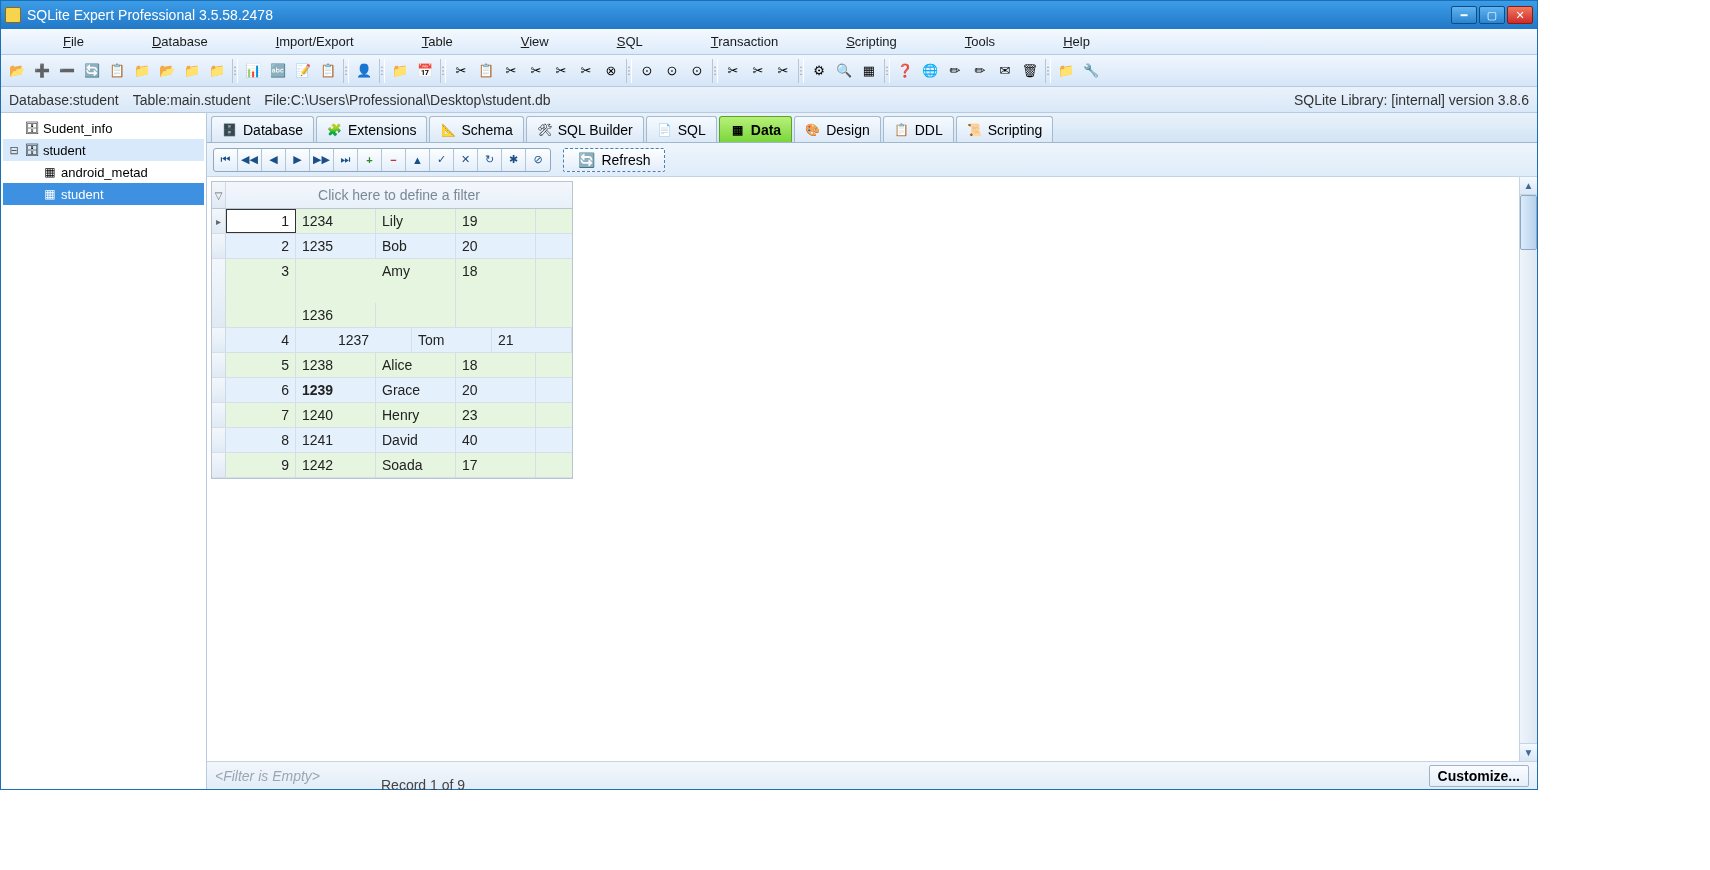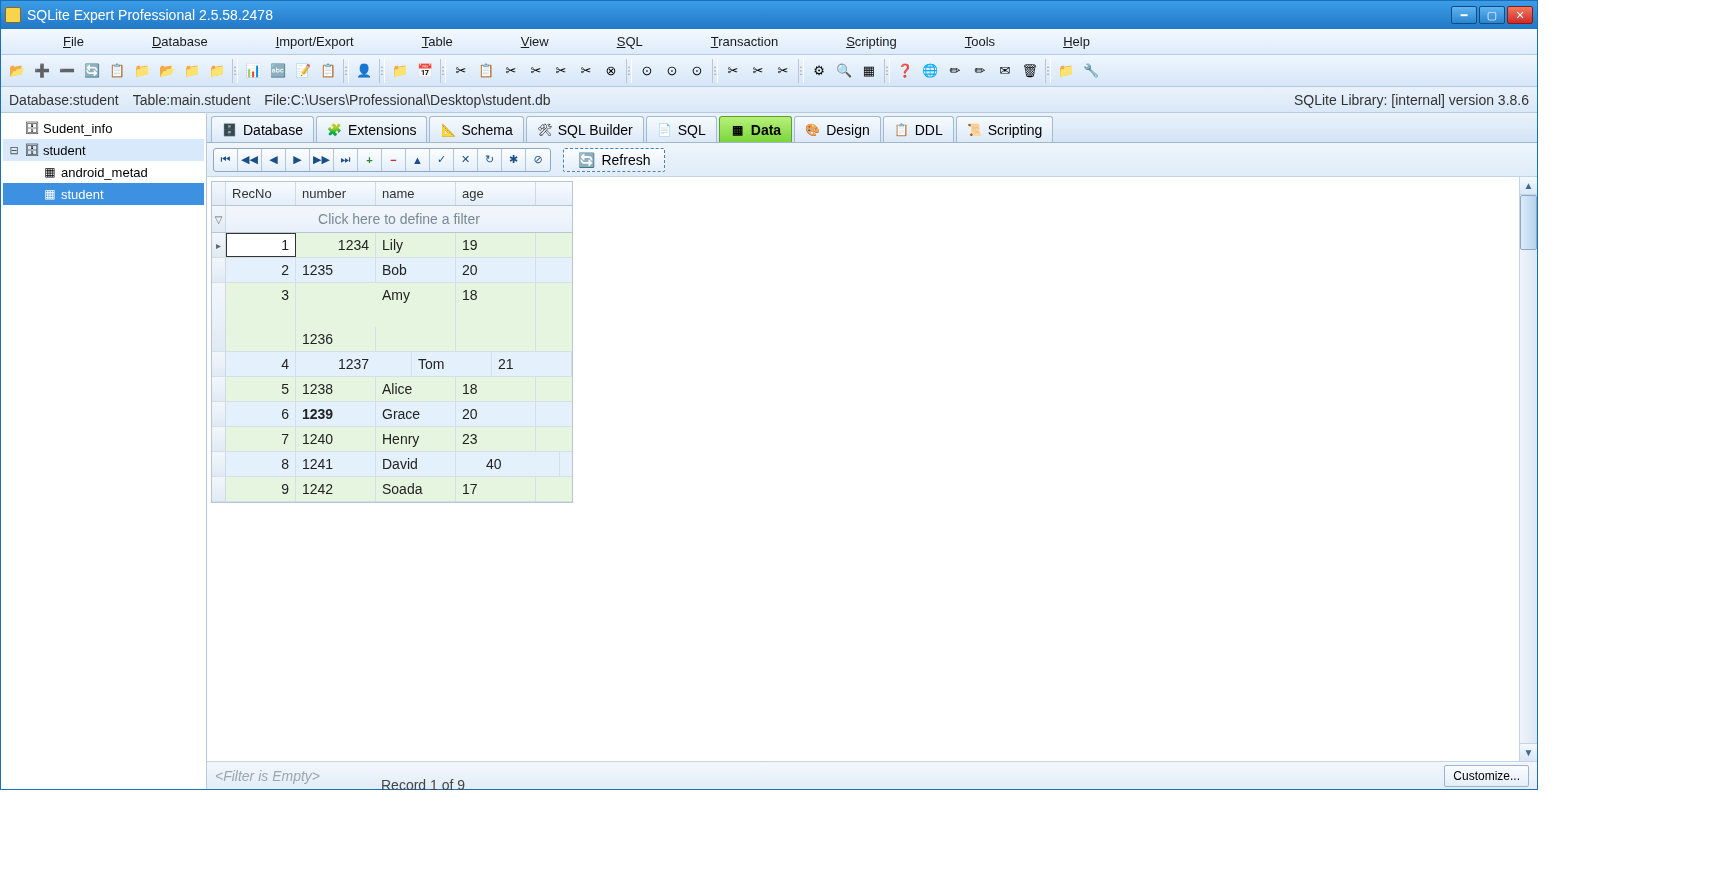--- a/index.html
+++ b/index.html
@@ -51,31 +51,31 @@
 .data-row.odd{background:#e4f0fb;}
 .cell{border-right:1px solid #d6dee7;padding:4px 6px;font-size:14px;color:#222;}
 .cell.recno{text-align:right;}
 .data-row.current .cell.recno{background:#fff;outline:1px solid #333;outline-offset:-1px;}
 .scrollbar{width:18px;background:linear-gradient(90deg,#eef4fa,#dce7f3);margin-left:auto;border-left:1px solid #c4d4e4;position:relative;}
 .sb-arrow{height:18px;display:flex;align-items:center;justify-content:center;color:#3f6a9a;font-size:10px;background:linear-gradient(#f4f9ff,#d9e7f5);border-bottom:1px solid #c4d4e4;cursor:pointer;}
 .sb-arrow.bot{position:absolute;bottom:0;width:100%;border-top:1px solid #c4d4e4;border-bottom:none;}
 .sb-thumb{position:absolute;top:18px;width:100%;height:55px;background:linear-gradient(90deg,#dcebfb,#b7d1ec);border:1px solid #8fa8c2;border-radius:2px;}
 .statusbar{height:28px;border-top:1px solid #c4d4e4;background:linear-gradient(#f2f7fc,#e3edf7);display:flex;align-items:center;padding:0 8px;}
 .filter-empty{color:#9aa6b3;font-style:italic;font-size:14px;}
-.customize{margin-left:auto;height:22px;padding:0 8px;border:1px solid #9fb3c8;background:linear-gradient(#fafcff,#e4eef9);border-radius:2px;cursor:pointer;font-size:12px;}
+.customize{margin-left:auto;height:22px;padding:0 8px;border:1px solid #9fb3c8;background:linear-gradient(#fafcff,#e4eef9);border-radius:2px;cursor:pointer;font-size:14px;font-weight:bold;}
 .watermark{position:absolute;right:30px;bottom:30px;font-size:36px;color:rgba(150,160,170,0.3);font-weight:bold;font-style:italic;pointer-events:none;}
 .record-text{position:absolute;bottom:-4px;left:380px;font-size:14px;color:#444;}
 </style>
 </head>
 <body>
 
 <div class="window">
   <div class="titlebar">
     <div class="title-icon"></div>
-    <div class="title-text">SQLite Expert Professional 2.5.58.2478</div>
+    <div class="title-text">SQLite Expert Professional 3.5.58.2478</div>
     <div class="win-controls">
       <div class="win-btn">━</div>
       <div class="win-btn">▢</div>
       <div class="win-btn close">✕</div>
     </div>
   </div>
 
   <div class="menubar" id="menubar">
       <div class="menu-item"><span class="menu-u">F</span>ile</div>
       <div class="menu-item"><span class="menu-u">D</span>atabase</div>
@@ -233,36 +233,29 @@
             <div class="nav-btn">⊘</div>
           </div>
         <button class="refresh-btn">
           <span>🔄</span>
           <span>Refresh</span>
         </button>
       </div>
       <div class="grid-area">
         <div class="grid-wrap">
           <div class="grid">
-            <div class="grid-head" id="gridhead">
-                <div class="col-ind"></div>
-                <div class="gh" style="width: 70px;">RecNo</div>
-                <div class="gh" style="width: 80px;">number</div>
-                <div class="gh" style="width: 80px;">name</div>
-                <div class="gh" style="width: 80px;">age</div>
-              </div>
             <div class="filter-row">
               <div class="col-ind">▽</div>
               <div class="filter-text">Click here to define a filter</div>
             </div>
             <div id="gridbody">
                 <div class="data-row even current">
                   <div class="col-ind">▸</div>
                   <div class="cell recno" style="width: 70px;">1</div>
-                  <div class="cell" style="width: 80px; text-align: right;">1234</div>
+                  <div class="cell" style="width: 80px;">1234</div>
                   <div class="cell" style="width: 80px;">Lily</div>
                   <div class="cell" style="width: 80px;">19</div>
                 </div>
                 <div class="data-row odd">
                   <div class="col-ind"></div>
                   <div class="cell recno" style="width: 70px;">2</div>
                   <div class="cell" style="width: 80px;">1235</div>
                   <div class="cell" style="width: 80px;">Bob</div>
                   <div class="cell" style="width: 80px;">20</div>
                 </div>
@@ -299,21 +292,21 @@
                   <div class="cell recno" style="width: 70px;">7</div>
                   <div class="cell" style="width: 80px;">1240</div>
                   <div class="cell" style="width: 80px;">Henry</div>
                   <div class="cell" style="width: 80px;">23</div>
                 </div>
                 <div class="data-row odd">
                   <div class="col-ind"></div>
                   <div class="cell recno" style="width: 70px;">8</div>
                   <div class="cell" style="width: 80px;">1241</div>
                   <div class="cell" style="width: 80px;">David</div>
-                  <div class="cell" style="width: 80px; margin-left: 24px;">40</div>
+                  <div class="cell" style="width: 80px;">40</div>
                 </div>
                 <div class="data-row even">
                   <div class="col-ind"></div>
                   <div class="cell recno" style="width: 70px;">9</div>
                   <div class="cell" style="width: 80px;">1242</div>
                   <div class="cell" style="width: 80px;">Soada</div>
                   <div class="cell" style="width: 80px;">17</div>
                 </div>
               </div>
           </div>

